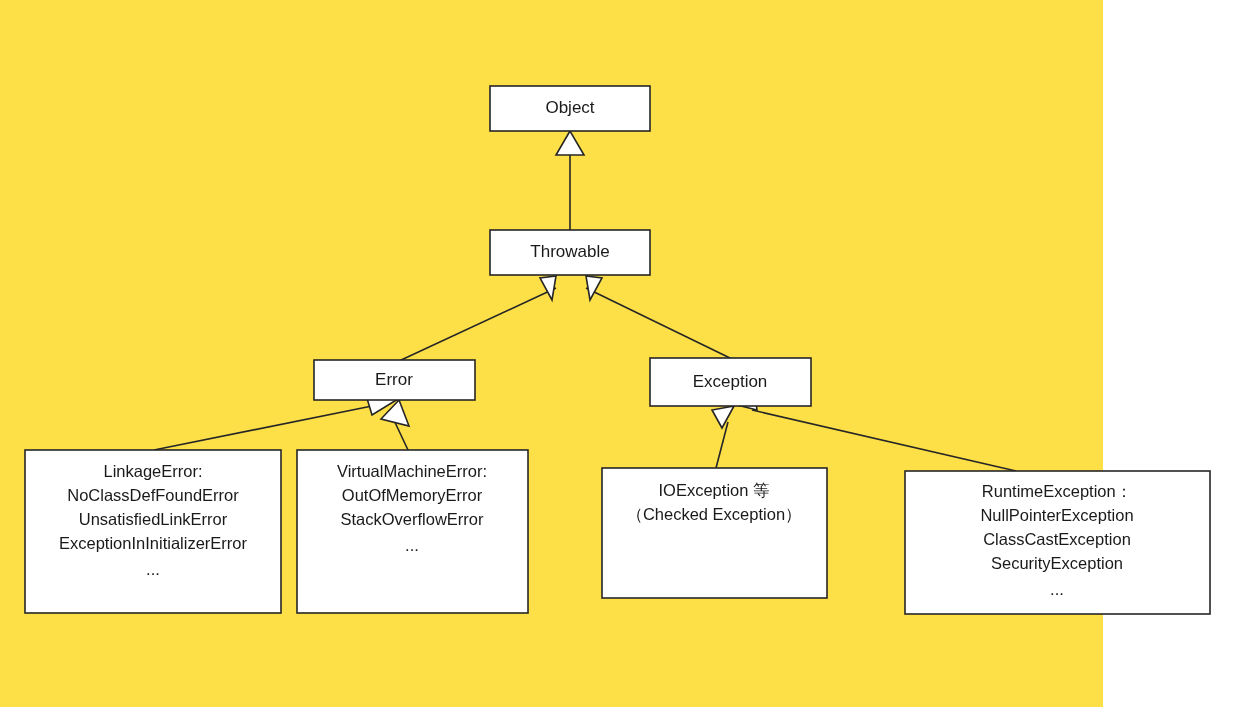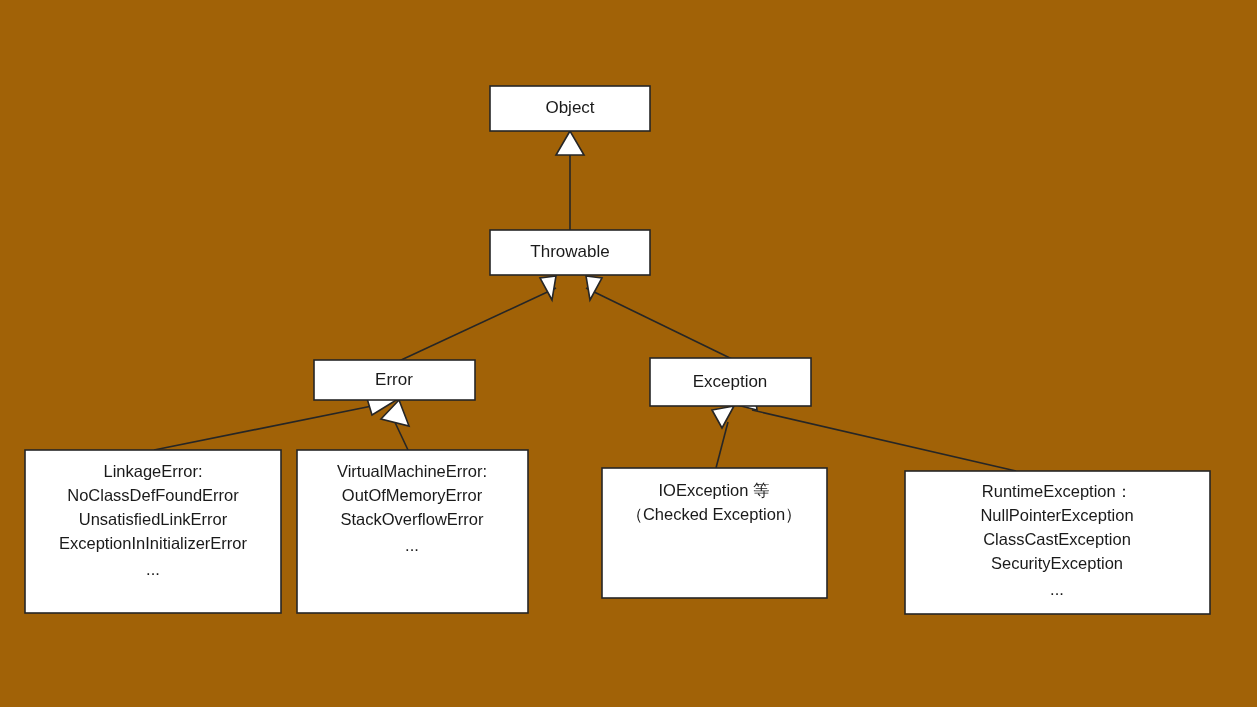--- a/index.html
+++ b/index.html
@@ -8,23 +8,23 @@
     background: #ffffff;
   }
   body {
     width: 1257px;
     height: 707px;
     font-family: "Liberation Sans", sans-serif;
     overflow: hidden;
   }
   #diagram-root {
     position: relative;
-    width: 1257px;
+    width: 1103px;
     height: 707px;
-    background: #a16207;
+    background: #fde047;
     text-align: center;
   }
   svg.diagram-canvas {
     display: block;
     width: 1257px;
     height: 707px;
   }
   .node-box {
     fill: #ffffff;
     stroke: #262626;

